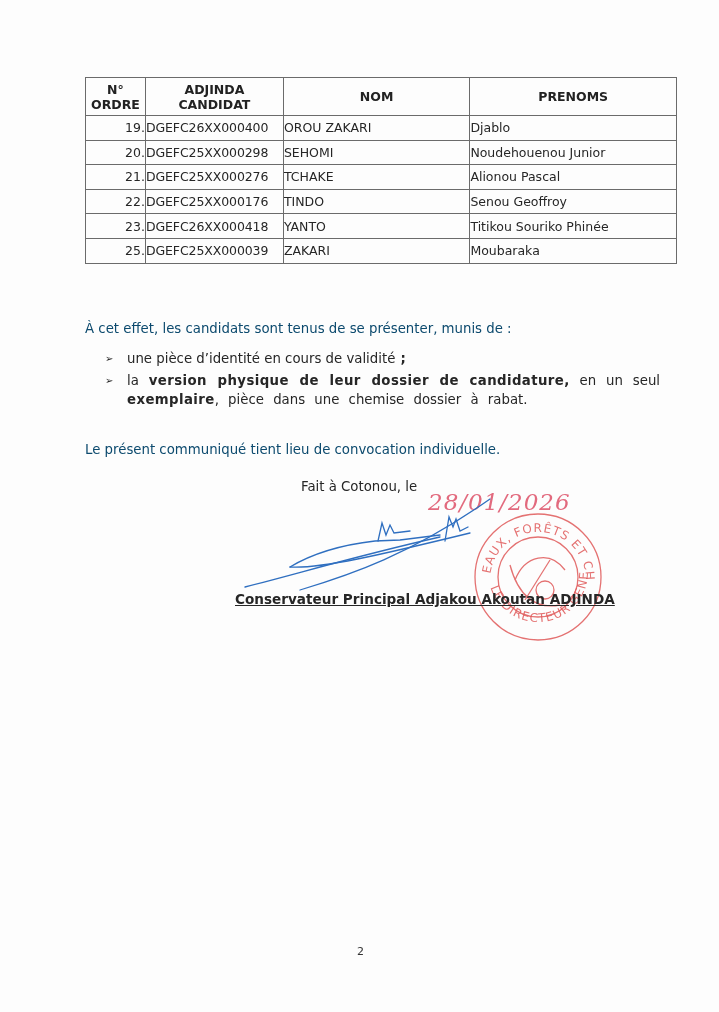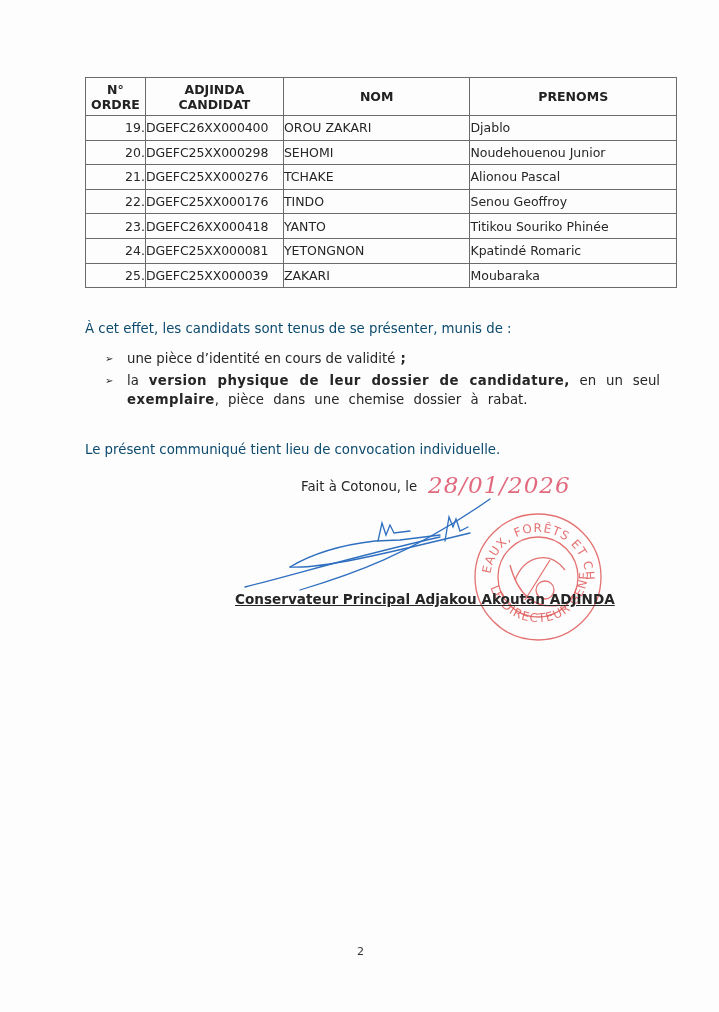--- a/index.html
+++ b/index.html
@@ -25,21 +25,21 @@
 
   
   .para { position:absolute; left:85px; font-size:13.3px; color:#0c4a6e; }
   .bullets { position:absolute; left:105px; top:349px; width:555px; font-size:13.3px; color:#262626; }
   .bullet { position:relative; padding-left:22px; line-height:19px; }
   .bullet .arrow { position:absolute; left:0; top:0; font-size:10px; }
   .bullet b { letter-spacing:0.4px; }
   .justify { text-align:justify; text-align-last:left; word-spacing:5px; }
 
   .fait { position:absolute; left:301px; top:479px; font-size:13.3px; color:#262626; }
-  .date { position:absolute; left:428px; top:472px; font-family:"DejaVu Serif", serif; font-style:italic;
+  .date { position:absolute; left:428px; top:489px; font-family:"DejaVu Serif", serif; font-style:italic;
           font-size:23px; color:#e26a7e; letter-spacing:1px; }
 
   .signer { position:absolute; left:215px; top:591px; font-size:13.6px; font-weight:bold; text-decoration:underline;
             color:#262626;margin-left:20px; }
   svg.sig { position:absolute; left:240px; top:495px; }
   svg.stamp { position:absolute; left:470px; top:510px; }
 
   .pageno { position:absolute; left:357px; top:945px; font-size:11px; color:#333; }
 </style>
 </head>
@@ -93,26 +93,20 @@
           <td class="name">TINDO</td>
           <td class="first">Senou Geoffroy</td>
         </tr>
         <tr>
           <td class="num">23.</td>
           <td class="code">DGEFC26XX000418</td>
           <td class="name">YANTO</td>
           <td class="first">Titikou Souriko Phinée</td>
         </tr>
         <tr>
-          <td class="num">24.</td>
-          <td class="code">DGEFC25XX000081</td>
-          <td class="name">YETONGNON</td>
-          <td class="first"> Kpatindé Romaric</td>
-        </tr>
-        <tr>
           <td class="num">25.</td>
           <td class="code">DGEFC25XX000039</td>
           <td class="name">ZAKARI</td>
           <td class="first">Moubaraka</td>
         </tr>
       </tbody>
   </table>
 
   <div class="para" style="top:321px;">À cet effet, les candidats sont tenus de se présenter, munis de :</div>
 

